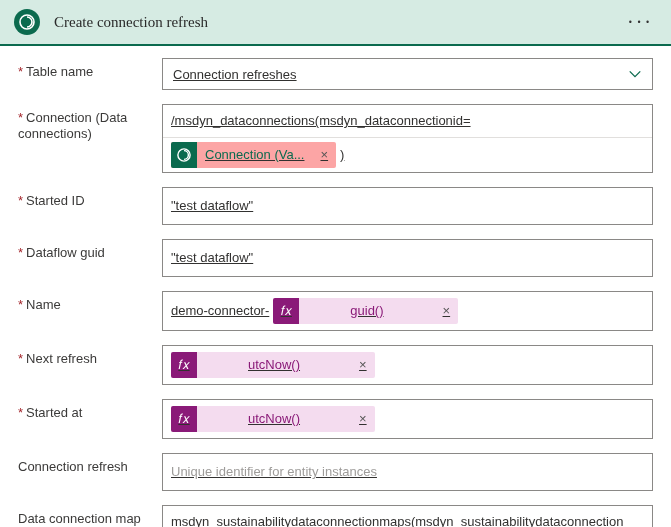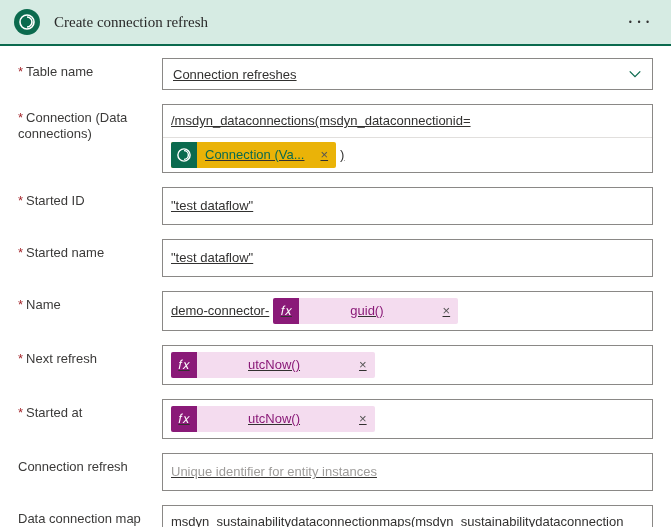--- a/index.html
+++ b/index.html
@@ -25,21 +25,21 @@
 
   .plain-text { white-space: nowrap; overflow: hidden; }
 
   .token { display: inline-flex; align-items: center; height: 26px; border-radius: 2px; font-size: 13px; }
   .token .ico { width: 26px; height: 26px; display: flex; align-items: center; justify-content: center; border-radius: 2px 0 0 2px; color: #fff; }
   .token .ico svg { width: 14px; height: 14px; }
   .token .lbl { padding: 0 8px 0 8px; white-space: nowrap; }
   .token .close { padding: 0 8px; cursor: pointer; font-size: 13px; color: #555; }
 
   .token.green .ico { background: #0b6a4e; }
-  .token.green { background: #eab308; }
+  .token.green { background: #fca5a5; }
   .token.green .lbl { color: #0b6a4e; }
 
   .token.magenta .ico { background: #8a1a78; }
   .token.magenta { background: #f4dcef; gap: 43px; }
   .token.magenta .lbl { color: #8a1a78; padding-left: 8px; }
 
   
   .multi-box { border: 1px solid #8a8886; }
   .multi-box .line { padding: 4px 8px; display: flex; align-items: center; flex-wrap: wrap; gap: 4px; font-size: 13px; line-height: 24px; }
   .multi-box .line + .line { border-top: 1px solid #e1dfdd; }
@@ -111,21 +111,21 @@
   <div class="row">
     <div class="label"><span class="req">*</span><span>Started ID</span></div>
     <div class="field">
         <div class="box">
           <span>"test dataflow"</span>
         </div>
       </div>
   </div>
 
   <div class="row">
-    <div class="label"><span class="req">*</span><span>Started name</span></div>
+    <div class="label"><span class="req">*</span><span>Dataflow guid</span></div>
     <div class="field">
         <div class="box">
           <span>"test dataflow"</span>
         </div>
       </div>
   </div>
 
   <div class="row">
     <div class="label"><span class="req">*</span><span>Name</span></div>
     <div class="field">

